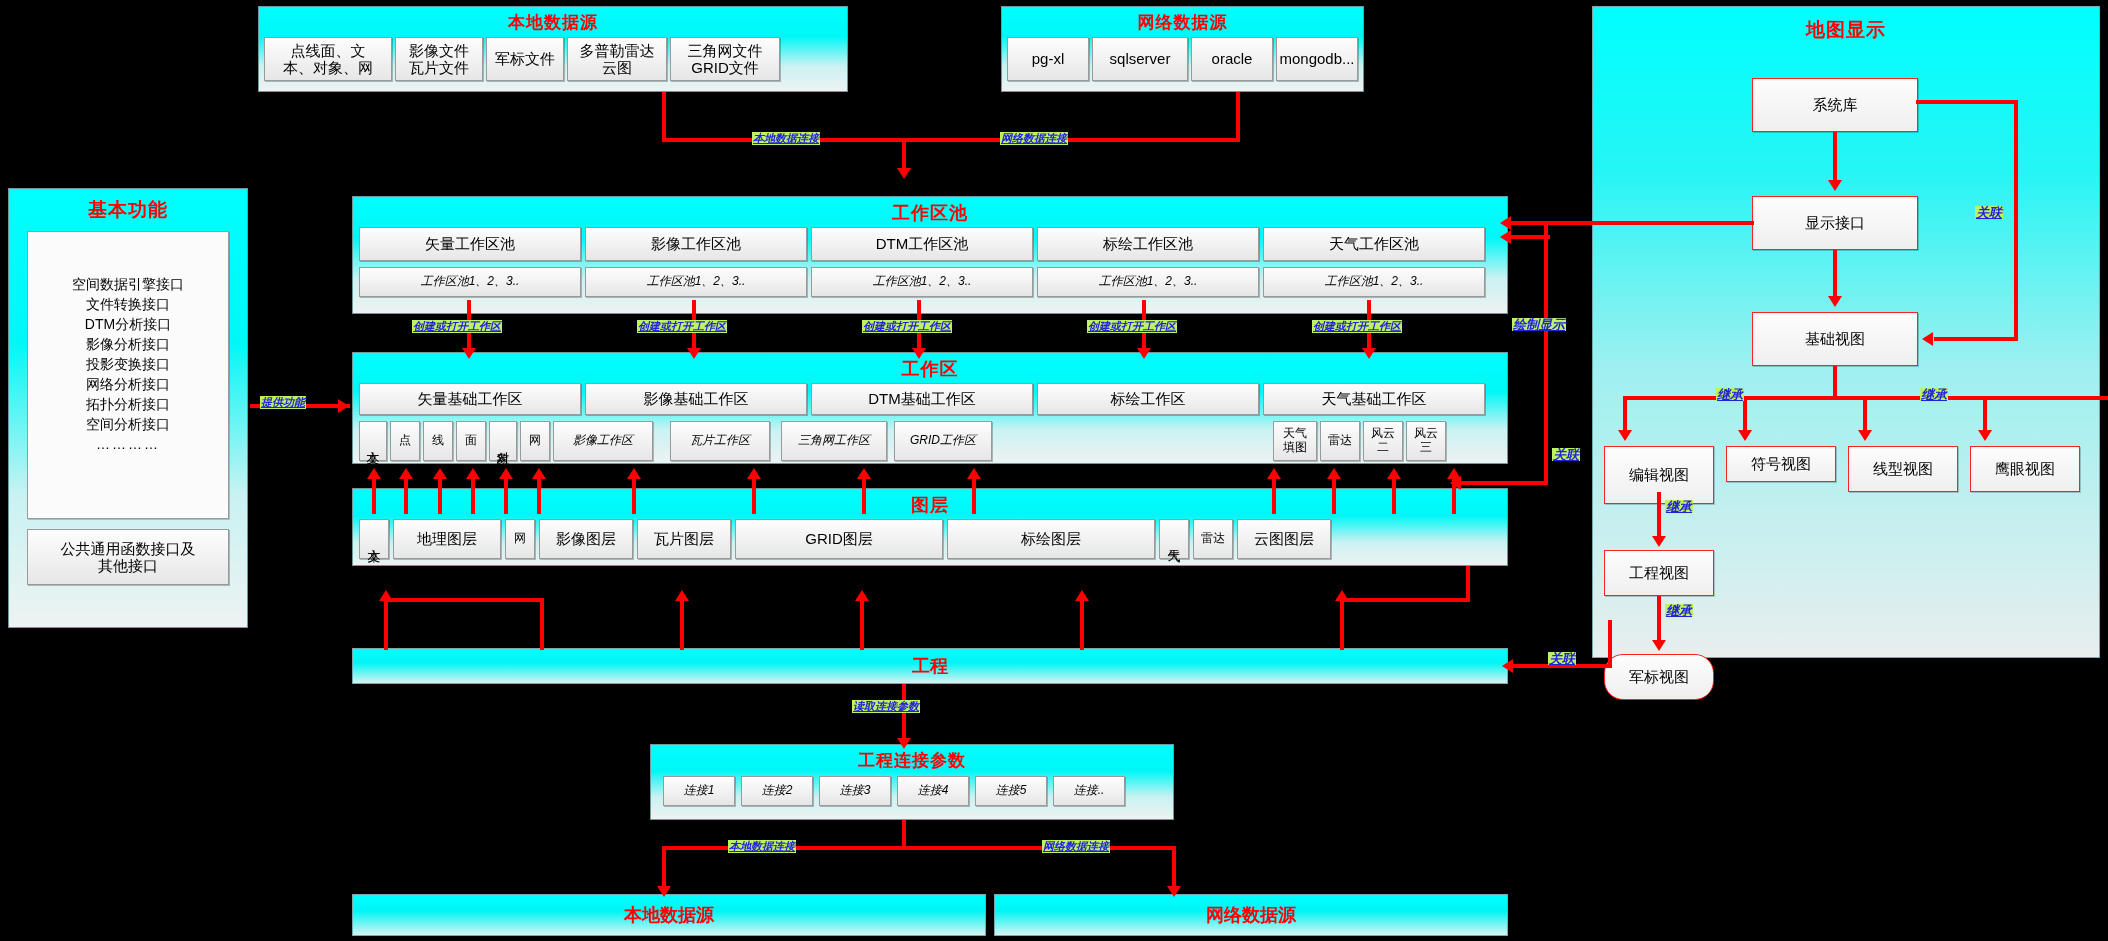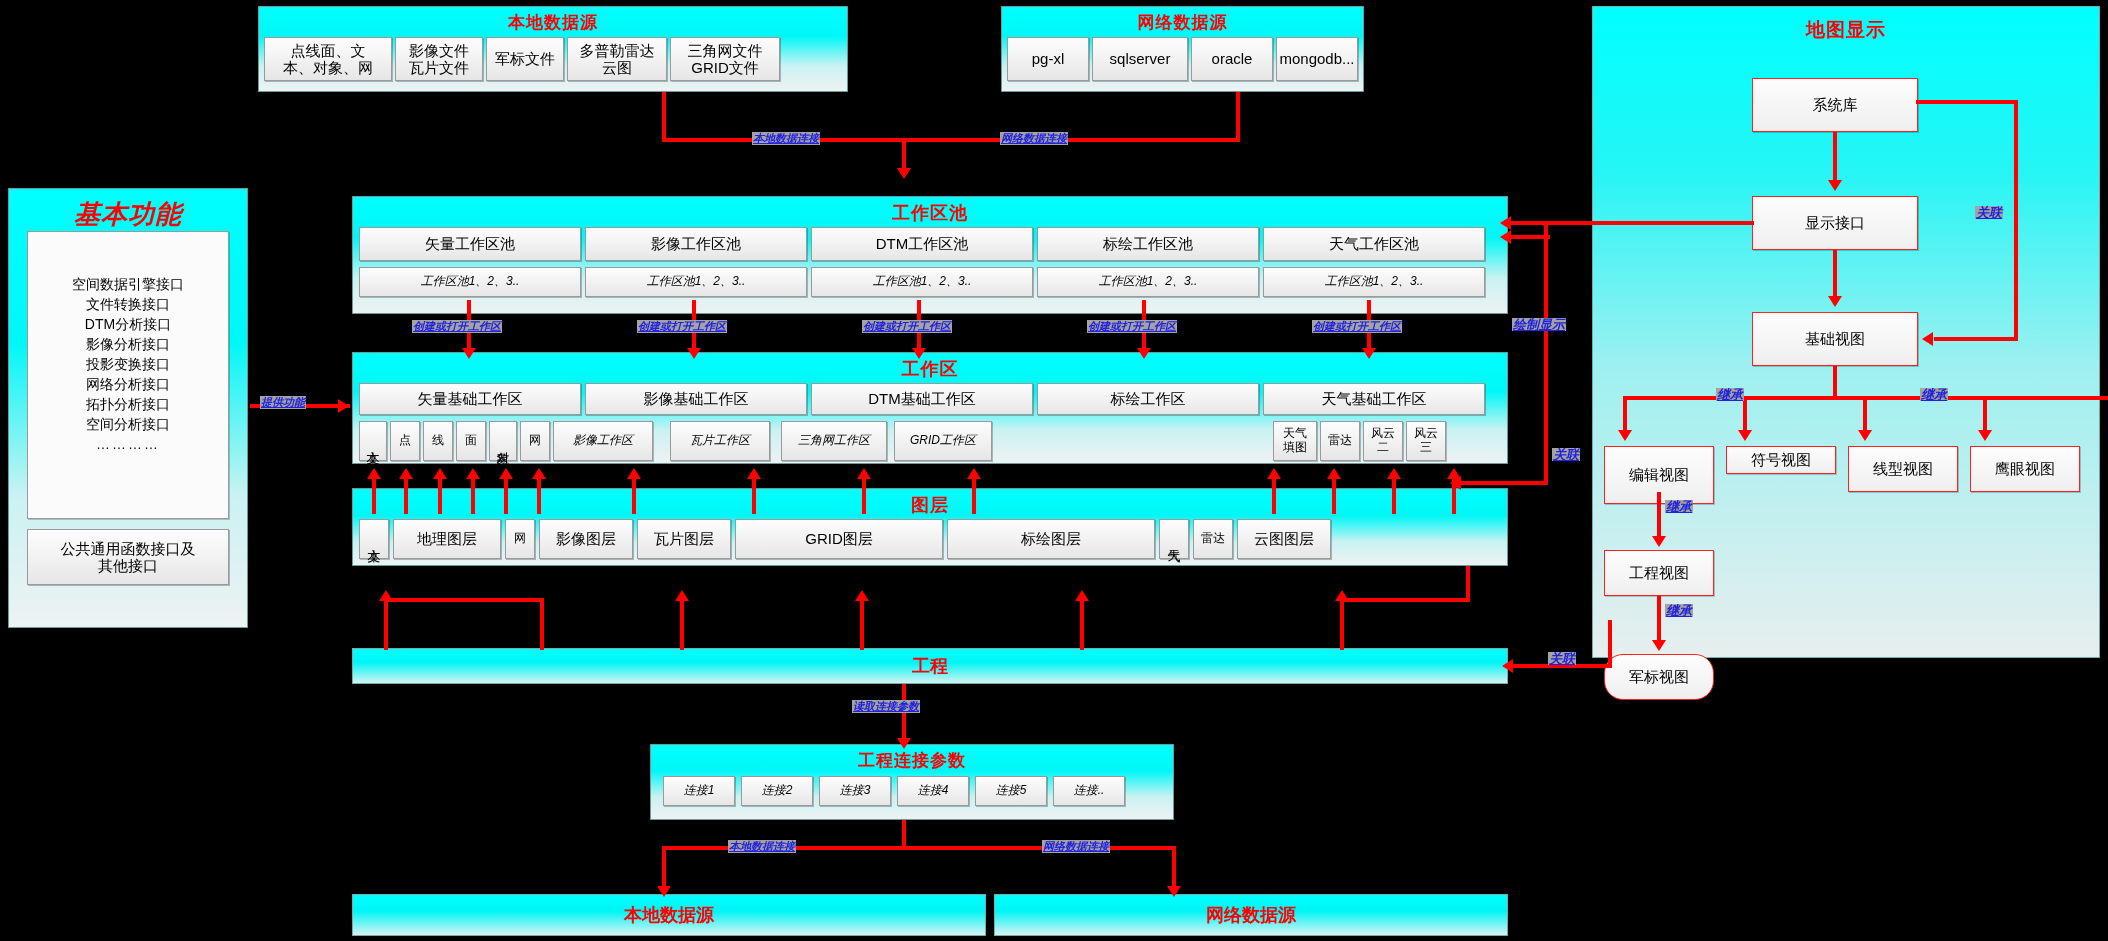--- a/index.html
+++ b/index.html
@@ -16,21 +16,21 @@
        color:#000;font-size:15px;line-height:1.15;}
   .btn.italic{font-style:italic;font-size:12px;}
   .btn.small{font-size:12px;}
   .btn.vert{font-size:13px;line-height:1.0;}
   .whitebox{position:absolute;box-sizing:border-box;background:#fbfbfb;
             border:1px solid #9a9a9a;box-shadow:1px 1px 0 rgba(0,0,0,.2);}
   .rbox{position:absolute;box-sizing:border-box;
         background:linear-gradient(180deg,#fdfdfd,#efefef);
         border:1px solid #ff2020;display:flex;align-items:center;justify-content:center;
         font-size:15px;color:#000;box-shadow:1px 1px 0 rgba(0,0,0,.2);}
-  .lbl{position:absolute;background:#a3a3a3;color:#2222dd;font-style:italic;
+  .lbl{position:absolute;background:#bef264;color:#2222dd;font-style:italic;
        font-weight:bold;font-size:11px;white-space:nowrap;padding:0 1px;
        text-decoration:underline;line-height:13px;z-index:30;}
   .ln{position:absolute;background:#ff0000;z-index:20;}
   .ah{position:absolute;width:0;height:0;z-index:21;}
   .ah-d{border-left:7px solid transparent;border-right:7px solid transparent;border-top:11px solid #ff0000;}
   .ah-u{border-left:7px solid transparent;border-right:7px solid transparent;border-bottom:11px solid #ff0000;}
   .ah-l{border-top:7px solid transparent;border-bottom:7px solid transparent;border-right:11px solid #ff0000;}
   .ah-r{border-top:7px solid transparent;border-bottom:7px solid transparent;border-left:11px solid #ff0000;}
   .iface{text-align:center;font-size:14px;line-height:20px;color:#000;}
   .strip{position:absolute;box-sizing:border-box;
@@ -79,21 +79,21 @@
 <div class="ln" style="left:662px;top:92px;width:4px;height:50px;"></div>
 <div class="ln" style="left:662px;top:138px;width:260px;height:4px;"></div>
 <div class="ln" style="left:918px;top:138px;width:322px;height:4px;"></div>
 <div class="ln" style="left:1236px;top:92px;width:4px;height:50px;"></div>
 <div class="ln" style="left:902px;top:138px;width:4px;height:32px;"></div>
 <div class="ah ah-d" style="left:897px;top:168px;"></div>
 <div class="lbl" style="left:752px;top:132px;">本地数据连接</div>
 <div class="lbl" style="left:1000px;top:132px;">网络数据连接</div>
 
 <div class="panel" style="left:8px;top:188px;width:240px;height:440px;">
-  <div class="panel-title" style="font-size:26px;padding-top:8px;font-style:italic;">基本功能</div>
+  <div class="panel-title" style="font-size:19px;padding-top:8px;">基本功能</div>
   <div class="whitebox" style="left:18px;top:42px;width:202px;height:288px;">
     <div class="iface" style="padding-top:42px;">
       <div>空间数据引擎接口</div>
       <div>文件转换接口</div>
       <div>DTM分析接口</div>
       <div>影像分析接口</div>
       <div>投影变换接口</div>
       <div>网络分析接口</div>
       <div>拓扑分析接口</div>
       <div>空间分析接口</div>
@@ -329,21 +329,21 @@
 <div class="ln" style="left:1743px;top:396px;width:4px;height:38px;"></div>
 <div class="ah ah-d" style="left:1738px;top:430px;"></div>
 <div class="ln" style="left:1863px;top:396px;width:4px;height:38px;"></div>
 <div class="ah ah-d" style="left:1858px;top:430px;"></div>
 <div class="ln" style="left:1983px;top:396px;width:4px;height:38px;"></div>
 <div class="ah ah-d" style="left:1978px;top:430px;"></div>
 <div class="lbl" style="left:1716px;top:388px;font-size:13px;">继承</div>
 <div class="lbl" style="left:1920px;top:388px;font-size:13px;">继承</div>
 
 <div class="rbox" style="left:1604px;top:446px;width:110px;height:58px;">编辑视图</div>
-<div class="rbox" style="left:1726px;top:446px;width:110px;height:28px;">符号视图</div>
+<div class="rbox" style="left:1726px;top:446px;width:110px;height:36px;">符号视图</div>
 <div class="rbox" style="left:1848px;top:446px;width:110px;height:46px;">线型视图</div>
 <div class="rbox" style="left:1970px;top:446px;width:110px;height:46px;">鹰眼视图</div>
 
 <div class="ln" style="left:1657px;top:492px;width:4px;height:48px;"></div>
 <div class="ah ah-d" style="left:1652px;top:536px;"></div>
 <div class="lbl" style="left:1665px;top:500px;font-size:13px;">继承</div>
 <div class="rbox" style="left:1604px;top:550px;width:110px;height:46px;">工程视图</div>
 
 <div class="ln" style="left:1657px;top:596px;width:4px;height:48px;"></div>
 <div class="ah ah-d" style="left:1652px;top:640px;"></div>

